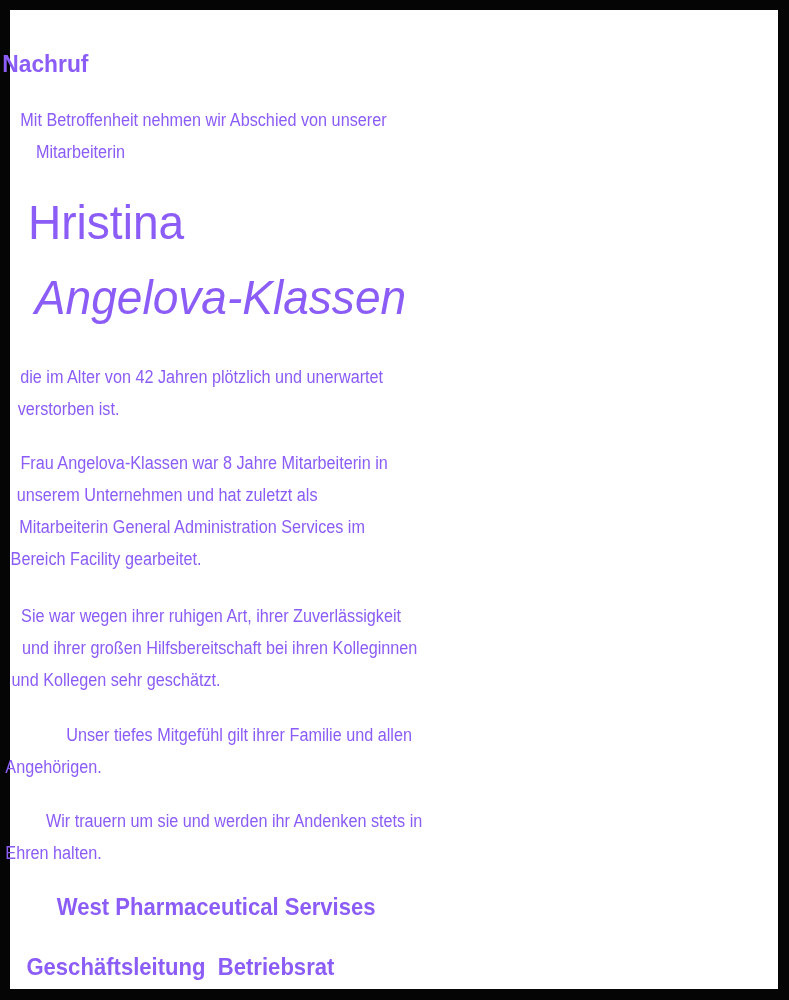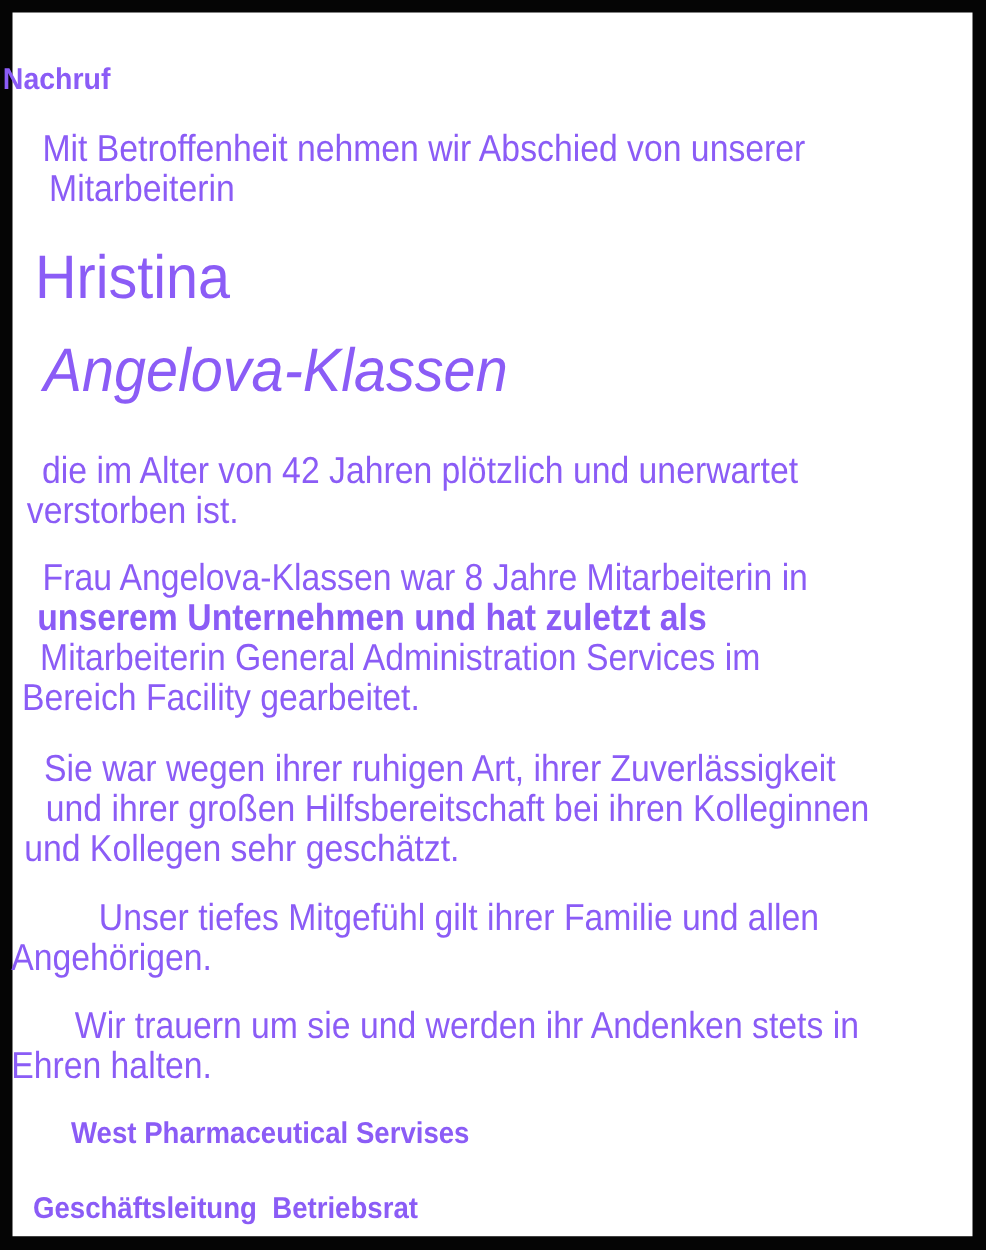--- a/index.html
+++ b/index.html
@@ -36,21 +36,21 @@
     .line span {
       display: inline-block;
     }
     .title {
       font-size: 24px;
       font-weight: bold;
       line-height: 30px;
     }
     .title span { transform: scaleX(0.95); }
     .body-text {
-      font-size: 30px;
+      font-size: 18px;
       line-height: 32px;
     }
     .body-text span { transform: scaleX(0.9); transform-origin: center; }
     .name {
       font-size: 49px;
       line-height: 76px;
       letter-spacing: 0px;
       padding-left: 23px;
     }
     .name span { transform: scaleX(0.94); transform-origin: center; }
@@ -87,21 +87,21 @@
 <div class="line body-text" style="top:361px;">
   <span>die im Alter von 42 Jahren plötzlich und unerwartet</span>
 </div>
 <div class="line body-text" style="top:393px;margin-left:12px;">
   <span>verstorben ist.</span>
 </div>
 
 <div class="line body-text" style="top:447px;">
   <span>Frau Angelova-Klassen war 8 Jahre Mitarbeiterin in</span>
 </div>
-<div class="line body-text" style="top:479px;font-weight:bold;">
+<div class="line body-text" style="top:479px;">
   <span>unserem Unternehmen und hat zuletzt als</span>
 </div>
 <div class="line body-text" style="top:511px;">
   <span>Mitarbeiterin General Administration Services im</span>
 </div>
 <div class="line body-text" style="top:543px;">
   <span>Bereich Facility gearbeitet.</span>
 </div>
 
 <div class="line body-text" style="top:600px;">

